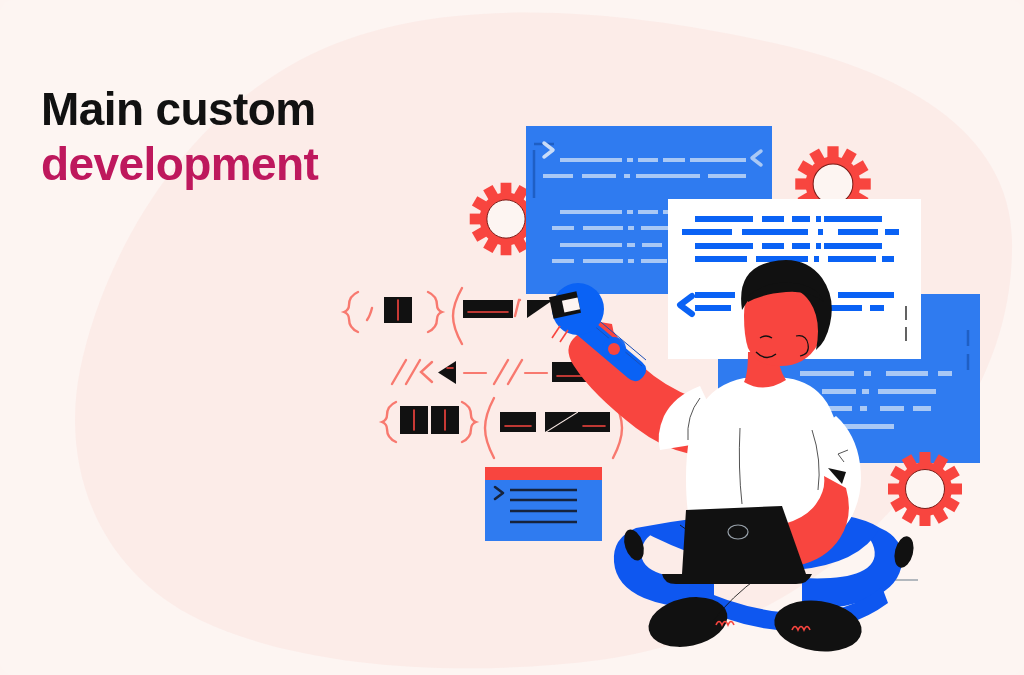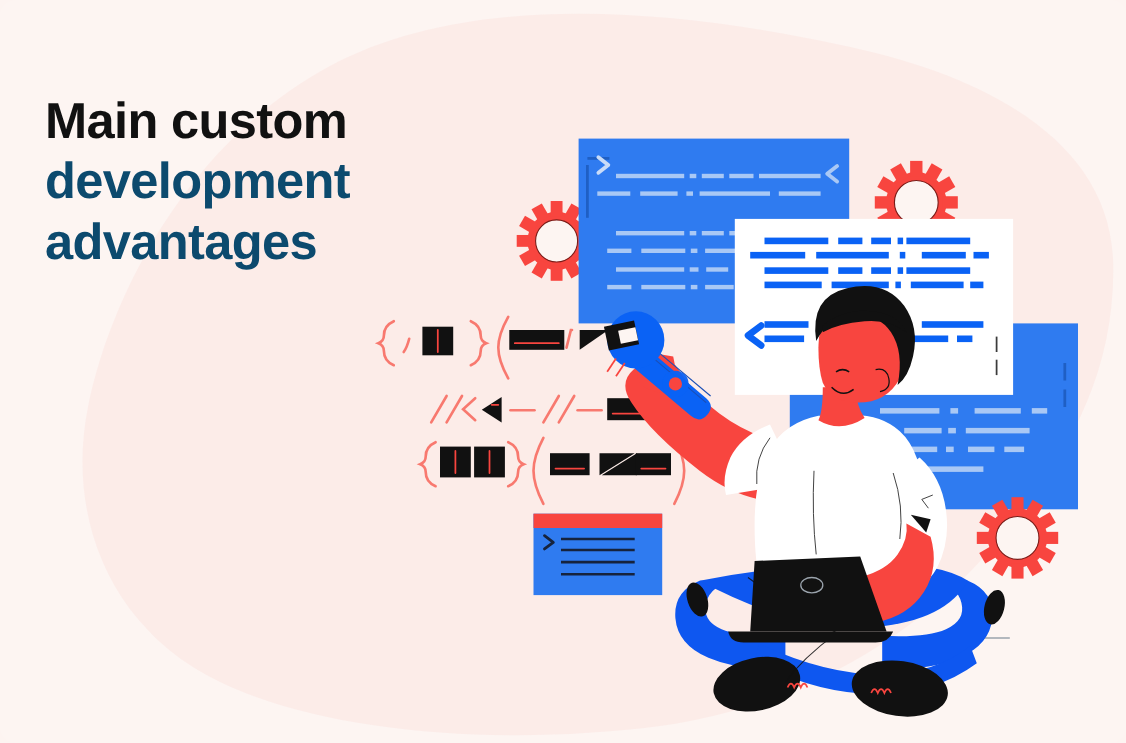--- a/index.html
+++ b/index.html
@@ -16,21 +16,21 @@
 
   
   .headline{
     position:absolute;left:41px;top:82px;
     width:420px;
     font-size:46px;line-height:55px;
     font-weight:700;letter-spacing:-0.6px;
     color:#111111;
   }
   .headline .ln{display:block;white-space:pre;}
-  .headline .accent{color:#0c4a6e;}
+  .headline .accent{color:#be185d;}
 
   
   .illo{position:absolute;left:0;top:0;width:1024px;height:675px;}
   .hidden-text{position:absolute;width:1px;height:1px;overflow:hidden;clip:rect(0 0 0 0);}
 </style>
 </head>
 <body>
 
 <div id="stage">
 
@@ -38,21 +38,20 @@
     <rect x="0" y="0" width="1024" height="675" fill="#FDF5F2"></rect>
     <path d="M300 60 C430 -10 620 10 760 40 C900 68 1010 130 1012 240
              C1014 350 960 430 900 500 C840 570 740 640 600 660
              C460 678 300 668 200 620 C100 572 60 470 80 370
              C100 270 170 130 300 60 Z" fill="#FBEAE6" opacity="0.85"></path>
   </svg>
 
   <div class="headline">
     <span class="ln">Main custom</span>
     <span class="ln accent">development</span>
-    <span class="ln accent">advantages</span>
   </div>
 
   <svg class="illo" viewBox="0 0 1024 675" xmlns="http://www.w3.org/2000/svg">
 
     <defs>
 
       <g id="gearshape">
         <g>
           <circle cx="0" cy="0" r="27" fill="currentColor"></circle>
           <g>

